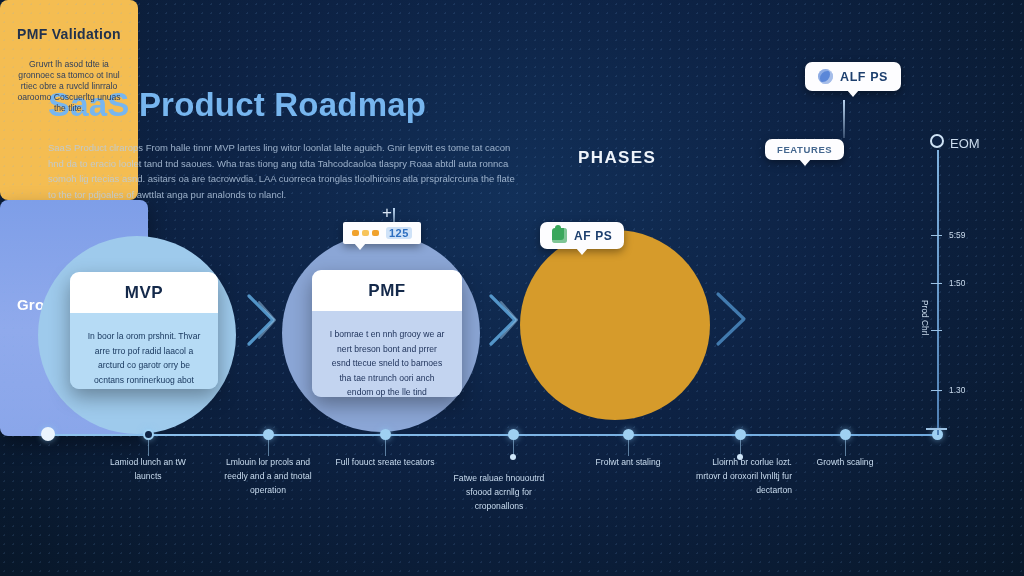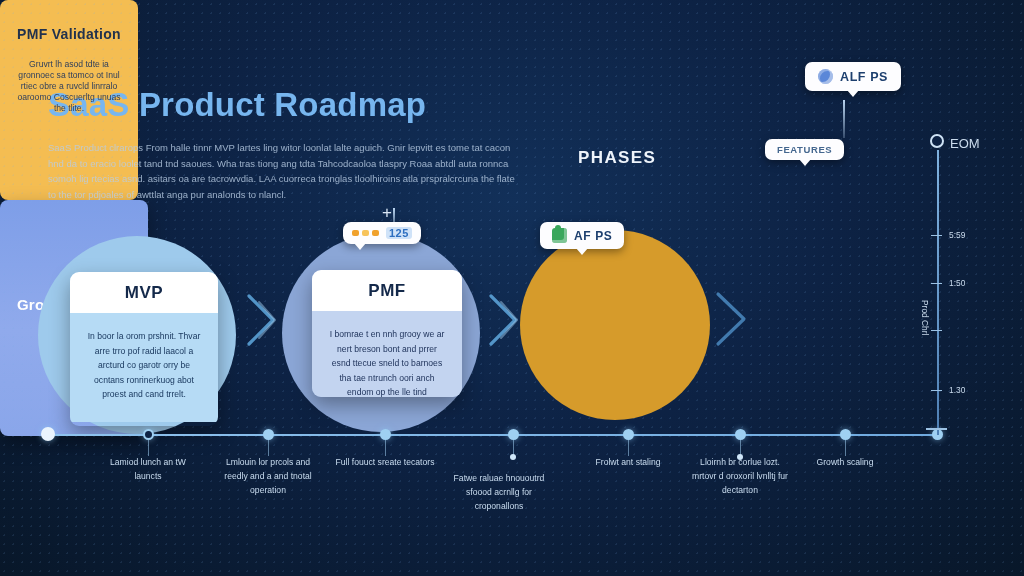--- a/index.html
+++ b/index.html
@@ -90,21 +90,21 @@
 
   #pill-alfps { left: 805px; top: 62px; }
   #pill-features { left: 765px; top: 139px; padding: 5px 12px; }
   #pill-features .ptext { font-size: 9.5px; color: #44678f; font-weight: bold; filter: blur(.3px); }
   #pill-afps { left: 540px; top: 222px; padding: 6px 12px; }
   #pill-afps .ptext { font-size: 12px; }
 
   #pill-tooltip {
     left: 343px; top: 222px;
     padding: 5px 9px;
-    border-radius: 8px;
+    border-radius: 2px;
   }
   #pill-tooltip .num {
     font-size: 11px;
     font-weight: bold;
     color: #2e6fc0;
     background: #cfe2f8;
     border-radius: 3px;
     padding: 0 3px;
     letter-spacing: .5px;
   }
@@ -174,21 +174,21 @@
     letter-spacing: .5px;
   }
   .card .cbody {
     padding: 16px 16px 20px;
     text-align: center;
     font-size: 8.6px;
     line-height: 14.5px;
     filter: blur(.35px);
   }
 
-  #card-1 { left: 70px;  top: 272px; width: 148px; height: 154px; }
+  #card-1 { left: 70px;  top: 272px; width: 148px; height: 117px; }
   #card-1 .cbody { background: #b6dbf5; color: #1b3a60; }
 
   #card-2 { left: 312px; top: 270px; width: 150px; height: 127px; }
   #card-2 .cbody { background: #c3d4f0; color: #20345c; }
 
   
   #card-3 {
     left: 551px; top: 252px; width: 138px; height: 200px;
     background: #f4bd52;
     border-radius: 8px;
@@ -391,21 +391,21 @@
       <div class="tl-node" style="left: 513px;"></div>
       <div class="tl-drop" style="left: 513px;"></div>
       <div class="tl-dot2" style="left: 513px;"></div>
       <div class="tl-label" style="left: 447px; width: 104px; margin-top: 16px;">Fatwe raluae hnououtrd sfoood acrnllg for croponallons</div>
       <div class="tl-node" style="left: 628px;"></div>
       <div class="tl-drop" style="left: 628px;"></div>
       <div class="tl-label" style="left: 576px; width: 104px;">Frolwt ant staling</div>
       <div class="tl-node" style="left: 740px;"></div>
       <div class="tl-drop" style="left: 740px;"></div>
       <div class="tl-dot2" style="left: 740px;"></div>
-      <div class="tl-label" style="left: 688px; width: 104px;">Lloirnh br corlue lozt. mrtovr d oroxoril lvnlltj fur dectarton</div>
+      <div class="tl-label" style="left: 688px; width: 104px; text-align: right;">Lloirnh br corlue lozt. mrtovr d oroxoril lvnlltj fur dectarton</div>
       <div class="tl-node" style="left: 845px;"></div>
       <div class="tl-drop" style="left: 845px;"></div>
       <div class="tl-label" style="left: 793px; width: 104px;">Growth scaling</div>
       <div class="tl-node" style="left: 937px;"></div>
     </div>
 
   <div id="vaxis"></div>
   <div id="vaxis-top"></div>
   <div id="vaxis-toplabel">EOM</div>
   <div id="vaxis-side">Prod Chrl</div>

